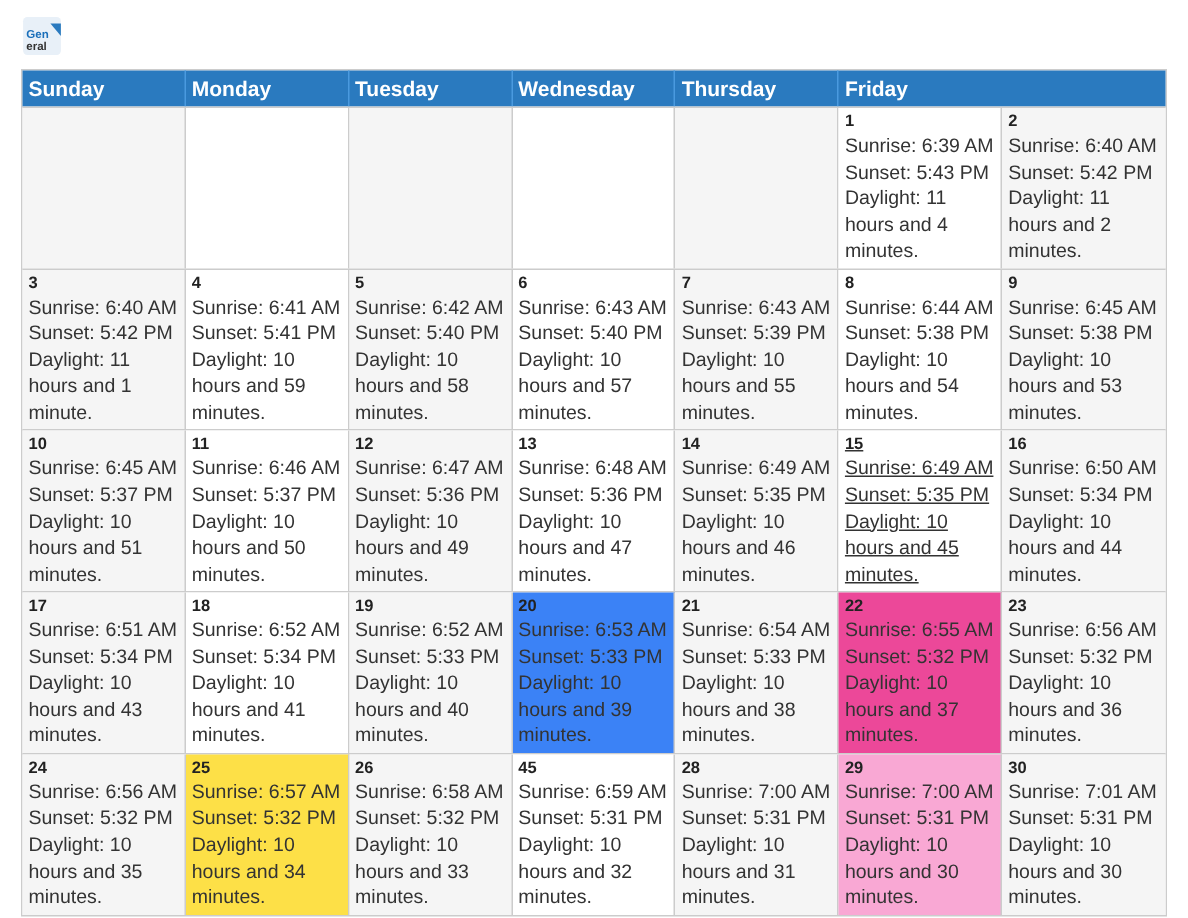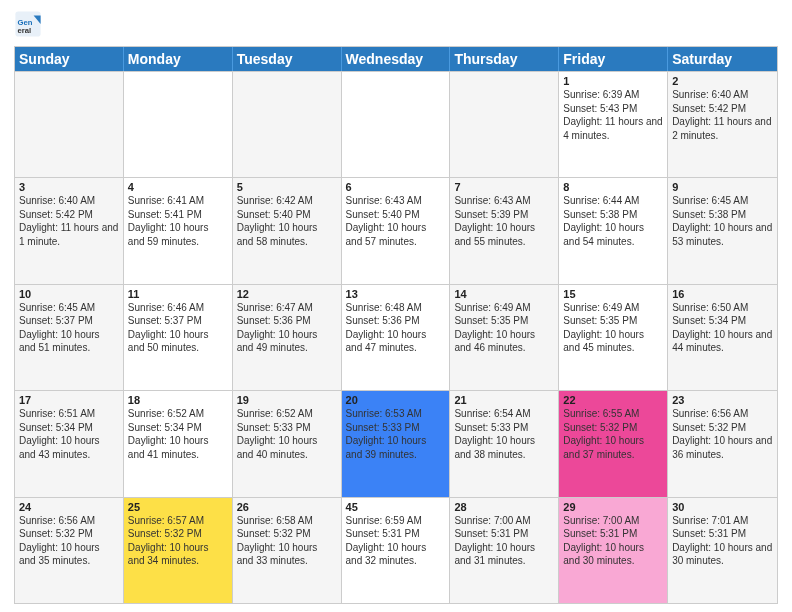--- a/index.html
+++ b/index.html
@@ -98,21 +98,21 @@
     .cal-cell:last-child { border-right: none; }
     .cal-cell.empty { background: #fff; }
     .cal-cell.empty:nth-child(odd) { background: #f5f5f5; }
     .day-num {
       font-size: 11px;
       font-weight: bold;
       color: #222;
       margin-bottom: 1px;
     }
     .day-info {
-      font-size: 10px;
+      font-size: 13px;
       color: #333;
       line-height: 1.35;
     }
   </style>
 </head>
 <body>
 
 <div class="page">
   <div class="header">
     <div class="logo">
@@ -134,21 +134,20 @@
   </div>
 
   <div class="calendar">
     <div class="cal-header-row" id="cal-header">
         <div class="cal-header-cell">Sunday</div>
         <div class="cal-header-cell">Monday</div>
         <div class="cal-header-cell">Tuesday</div>
         <div class="cal-header-cell">Wednesday</div>
         <div class="cal-header-cell">Thursday</div>
         <div class="cal-header-cell">Friday</div>
-        <div class="cal-header-cell">Saturday</div>
       </div>
     <div class="cal-body" id="cal-body">
         <div class="cal-week">
           <div class="cal-cell empty"></div>
           <div class="cal-cell empty" style="background: rgb(255, 255, 255);"></div>
           <div class="cal-cell empty"></div>
           <div class="cal-cell empty" style="background: rgb(255, 255, 255);"></div>
           <div class="cal-cell empty"></div>
           <div class="cal-cell" style="background: rgb(255, 255, 255);">
             <div class="day-num">1</div>
@@ -203,21 +202,21 @@
             <div class="day-info">Sunrise: 6:47 AM<br>Sunset: 5:36 PM<br>Daylight: 10 hours and 49 minutes.</div>
           </div>
           <div class="cal-cell" style="background: rgb(255, 255, 255);">
             <div class="day-num">13</div>
             <div class="day-info">Sunrise: 6:48 AM<br>Sunset: 5:36 PM<br>Daylight: 10 hours and 47 minutes.</div>
           </div>
           <div class="cal-cell">
             <div class="day-num">14</div>
             <div class="day-info">Sunrise: 6:49 AM<br>Sunset: 5:35 PM<br>Daylight: 10 hours and 46 minutes.</div>
           </div>
-          <div class="cal-cell" style="background: rgb(255, 255, 255);">
+          <div class="cal-cell" style="background: rgb(255, 255, 255); text-decoration: underline;">
             <div class="day-num">15</div>
             <div class="day-info">Sunrise: 6:49 AM<br>Sunset: 5:35 PM<br>Daylight: 10 hours and 45 minutes.</div>
           </div>
           <div class="cal-cell">
             <div class="day-num">16</div>
             <div class="day-info">Sunrise: 6:50 AM<br>Sunset: 5:34 PM<br>Daylight: 10 hours and 44 minutes.</div>
           </div>
         </div>
         <div class="cal-week">
           <div class="cal-cell">

